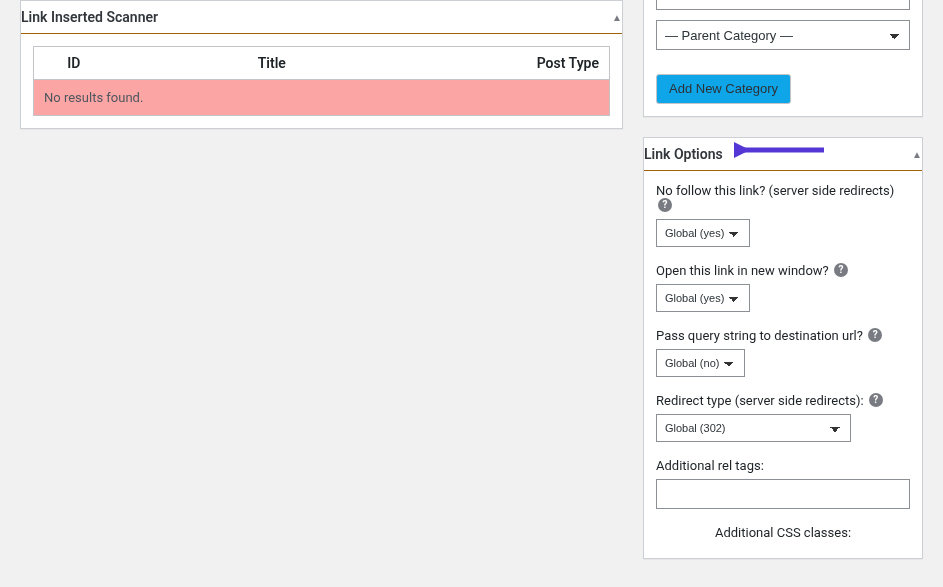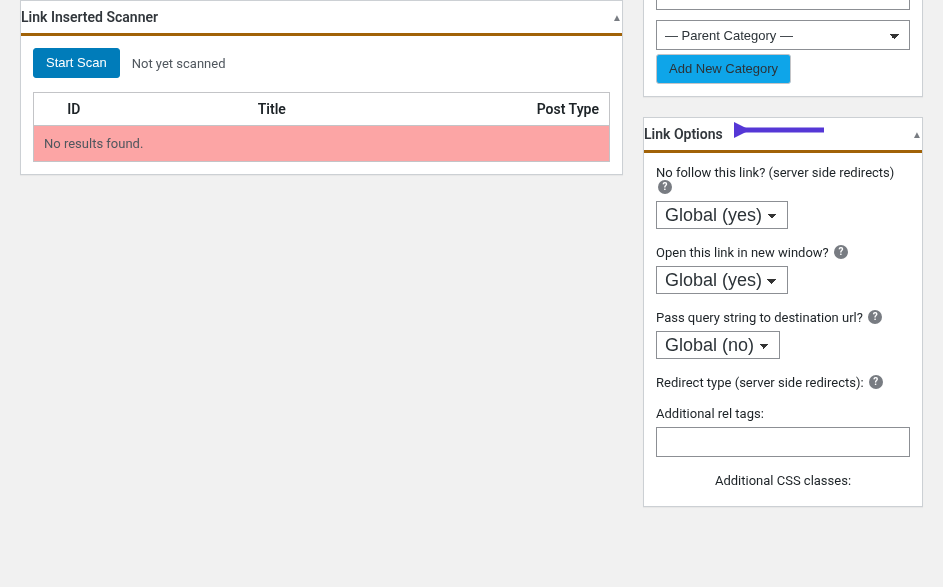--- a/index.html
+++ b/index.html
@@ -27,21 +27,21 @@
     border: 1px solid #ccd0d4;
     box-shadow: 0 1px 1px rgba(0,0,0,.04);
     margin-bottom: 20px;
   }
   .postbox-header {
     display: flex;
     justify-content: space-between;
     align-items: center;
     font-size: 14px;
     font-weight: 600;
-    border-bottom: 3px solid #a16207;
+    border-bottom: 1px solid #a16207;
     padding: 8px 0;
   }
   .postbox-header .toggle-indicator {
     color: #787c82;
     font-size: 10px;
   }
   .inside { padding: 12px; margin: 0; }
 
   .button-primary {
     background: #007cba;
@@ -109,32 +109,32 @@
     background-position: calc(100% - 15px) 13px, calc(100% - 10px) 13px;
     background-size: 5px 5px, 5px 5px;
     background-repeat: no-repeat;
   }
   .select-auto {
     height: 28px;
     border: 1px solid #8c8f94;
     background: #fff;
     color: #2c3338;
     padding: 0 24px 0 8px;
-    font-size: 18px;
+    font-size: 11px;
     -webkit-appearance: none;
     appearance: none;
     background-image: linear-gradient(45deg, transparent 50%, #333 50%), linear-gradient(135deg, #333 50%, transparent 50%);
     background-position: calc(100% - 15px) 12px, calc(100% - 10px) 12px;
     background-size: 5px 5px, 5px 5px;
     background-repeat: no-repeat;
   }
   .select-wide { width: 195px; }
   .top-cat-box .inside { padding-top: 0; }
   .top-cat-box { border-top: none; }
-  .cat-select { margin-bottom: 4px; }
+  .cat-select { margin-bottom: 24px; }
   .field-row { margin-bottom: 16px; }
   .field-label {
     display: block;
     margin-bottom: 6px;
     font-size: 13px;
     color: #1d2327;
   }
   .help-icon {
     display: inline-block;
     width: 14px; height: 14px;
@@ -169,24 +169,20 @@
 <body>
 
 <div class="layout">
   <div class="main-col">
     <div class="postbox">
       <div class="postbox-header">
         <span>Link Inserted Scanner</span>
         <span class="toggle-indicator">▲</span>
       </div>
       <div class="inside">
-        <div class="scan-row">
-          <button class="button-primary">Start Scan</button>
-          <span class="scan-status">Not yet scanned</span>
-        </div>
         <table class="widefat">
           <thead>
             <tr>
               <th>ID</th>
               <th>Title</th>
               <th>Post Type</th>
             </tr>
           </thead>
           <tbody>
             <tr>
@@ -255,20 +251,23 @@
           <select class="select-auto">
             <option>Global (no)</option>
           </select>
         </div>
 
         <div class="field-row">
           <span class="field-label">
             <span>Redirect type (server side redirects):</span>
             <span class="help-icon">?</span>
           </span>
+          <select class="select-auto select-wide">
+            <option>Global (302)</option>
+          </select>
         </div>
 
         <div class="field-row">
           <span class="field-label">Additional rel tags:</span>
           <input type="text" class="text-input" value="" style="">
         </div>
 
         <div class="field-row" style="margin-bottom:0;text-align:center;">
           <span class="field-label">Additional CSS classes:</span>
         </div>

